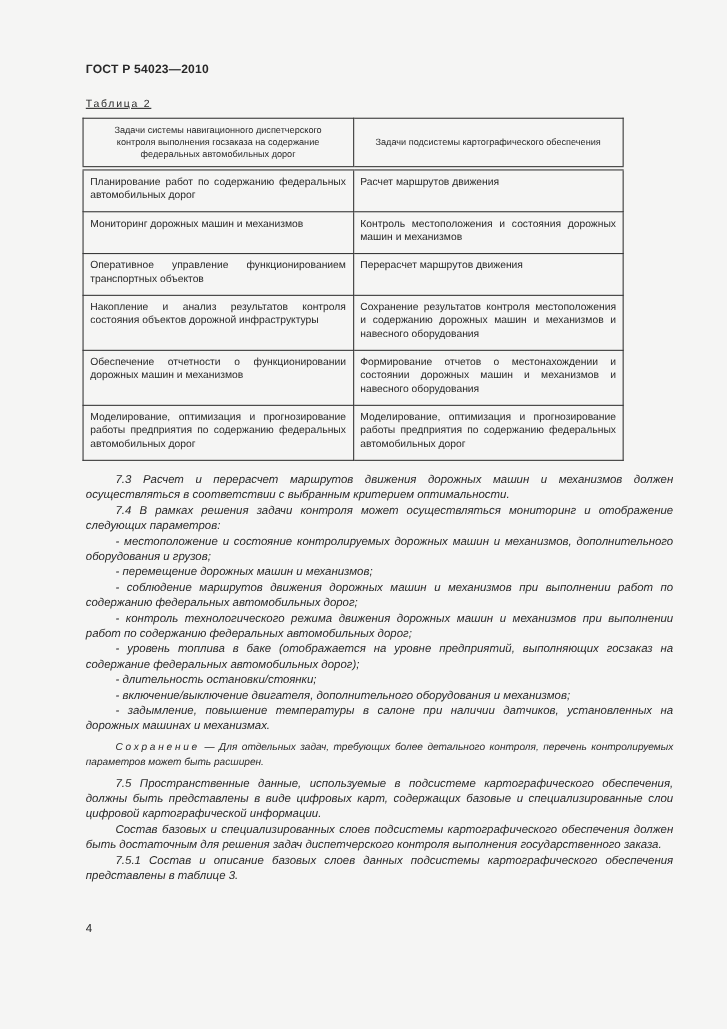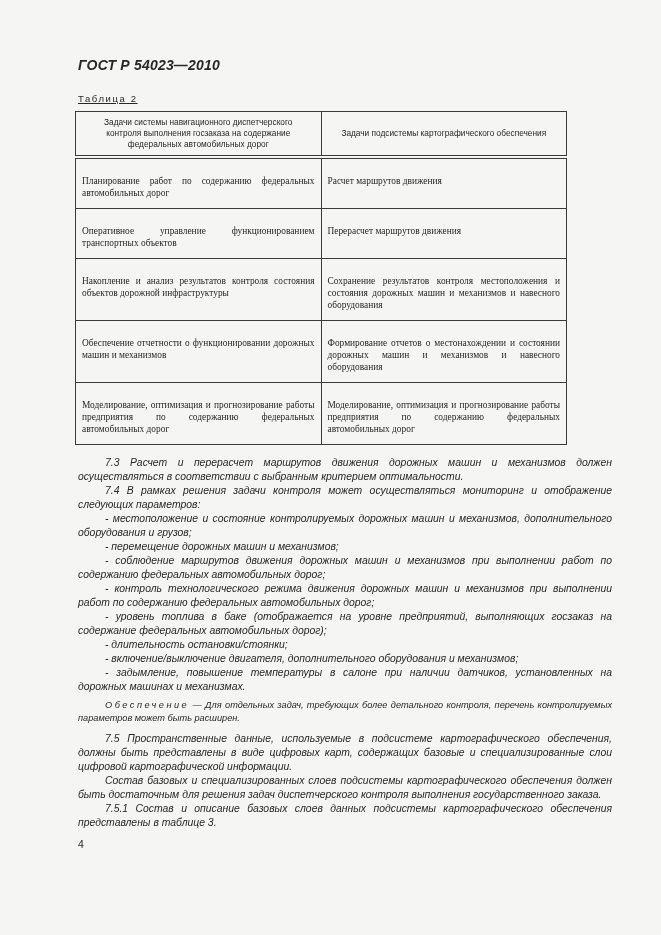--- a/index.html
+++ b/index.html
@@ -10,23 +10,22 @@
     color:#282828;
     position:relative;
     overflow:hidden;
   }
   .page{
     position:absolute;inset:0;
     padding:57px 49px 0 78px;
     box-sizing:border-box;
   }
   .std-code{
-    font-size:14px;font-weight:bold;letter-spacing:0.2px;
+    font-size:11px;font-weight:bold;letter-spacing:0.2px;
     margin:0 0 20px 0;
-    font-style:italic;
   }
   .table-caption{
     font-size:9.5px;letter-spacing:1.6px;
     margin:0 0 7px 0;
     text-decoration:underline;
   }
   table.doc-table{
     border-collapse:collapse;
     width:492px;
     margin-left:-3px;
@@ -40,22 +39,21 @@
     font-size:8.3px;line-height:11px;
     text-align:center;vertical-align:middle;
     padding:5px 14px;
   }
   .doc-table thead th{
     border-bottom:4px double #3a3a3a;
   }
   .doc-table td{
     font-size:9.4px;line-height:12px;
     text-align:justify;vertical-align:top;
-    padding:16px 6px 9px 6px;
-    font-family:Liberation Serif, serif;
+    padding:4px 6px 9px 6px;
   }
   .body-text{
     margin-top:11px;
     font-size:10.4px;line-height:14px;
     text-align:justify;
     font-style:italic;
   }
   .para{
     margin:0;
     text-indent:27px;
@@ -90,26 +88,30 @@
         <th>Задачи системы навигационного диспетчерского контроля выполнения госзаказа на содержание федеральных автомобильных дорог</th>
         <th>Задачи подсистемы картографического обеспечения</th>
       </tr>
     </thead>
     <tbody>
       <tr>
         <td>Планирование работ по содержанию федеральных автомобильных дорог</td>
         <td>Расчет маршрутов движения</td>
       </tr>
       <tr>
+        <td>Мониторинг дорожных машин и механизмов</td>
+        <td>Контроль местоположения и состояния дорожных машин и механизмов</td>
+      </tr>
+      <tr>
         <td>Оперативное управление функционированием транспортных объектов</td>
         <td>Перерасчет маршрутов движения</td>
       </tr>
       <tr>
         <td>Накопление и анализ результатов контроля состояния объектов дорожной инфраструктуры</td>
-        <td>Сохранение результатов контроля местоположения и состояния дорожных машин и механизмов и навесного оборудования</td>
+        <td>Сохранение результатов контроля местоположения и содержанию дорожных машин и механизмов и навесного оборудования</td>
       </tr>
       <tr>
         <td>Обеспечение отчетности о функционировании дорожных машин и механизмов</td>
         <td>Формирование отчетов о местонахождении и состоянии дорожных машин и механизмов и навесного оборудования</td>
       </tr>
       <tr>
         <td>Моделирование, оптимизация и прогнозирование работы предприятия по содержанию федеральных автомобильных дорог</td>
         <td>Моделирование, оптимизация и прогнозирование работы предприятия по содержанию федеральных автомобильных дорог</td>
       </tr>
     </tbody>
@@ -119,21 +121,21 @@
     <p class="para">7.3 Расчет и перерасчет маршрутов движения дорожных машин и механизмов должен осуществляться в соответствии с выбранным критерием оптимальности.</p>
     <p class="para">7.4 В рамках решения задачи контроля может осуществляться мониторинг и отображение следующих параметров:</p>
     <p class="para">- местоположение и состояние контролируемых дорожных машин и механизмов, дополнительного оборудования и грузов;</p>
     <p class="para">- перемещение дорожных машин и механизмов;</p>
     <p class="para">- соблюдение маршрутов движения дорожных машин и механизмов при выполнении работ по содержанию федеральных автомобильных дорог;</p>
     <p class="para">- контроль технологического режима движения дорожных машин и механизмов при выполнении работ по содержанию федеральных автомобильных дорог;</p>
     <p class="para">- уровень топлива в баке (отображается на уровне предприятий, выполняющих госзаказ на содержание федеральных автомобильных дорог);</p>
     <p class="para">- длительность остановки/стоянки;</p>
     <p class="para">- включение/выключение двигателя, дополнительного оборудования и механизмов;</p>
     <p class="para">- задымление, повышение температуры в салоне при наличии датчиков, установленных на дорожных машинах и механизмах.</p>
-    <p class="note"><span class="note-label">Обеспечение</span><span> — Для отдельных задач, требующих более детального контроля, перечень контролируемых параметров может быть расширен.</span></p>
+    <p class="note"><span class="note-label">Сохранение</span><span> — Для отдельных задач, требующих более детального контроля, перечень контролируемых параметров может быть расширен.</span></p>
     <p class="para">7.5 Пространственные данные, используемые в подсистеме картографического обеспечения, должны быть представлены в виде цифровых карт, содержащих базовые и специализированные слои цифровой картографической информации.</p>
     <p class="para">Состав базовых и специализированных слоев подсистемы картографического обеспечения должен быть достаточным для решения задач диспетчерского контроля выполнения государственного заказа.</p>
     <p class="para">7.5.1 Состав и описание базовых слоев данных подсистемы картографического обеспечения представлены в таблице 3.</p>
   </div>
 
   <div class="page-number">4</div>
 
 </div>
 
 </body></html>

